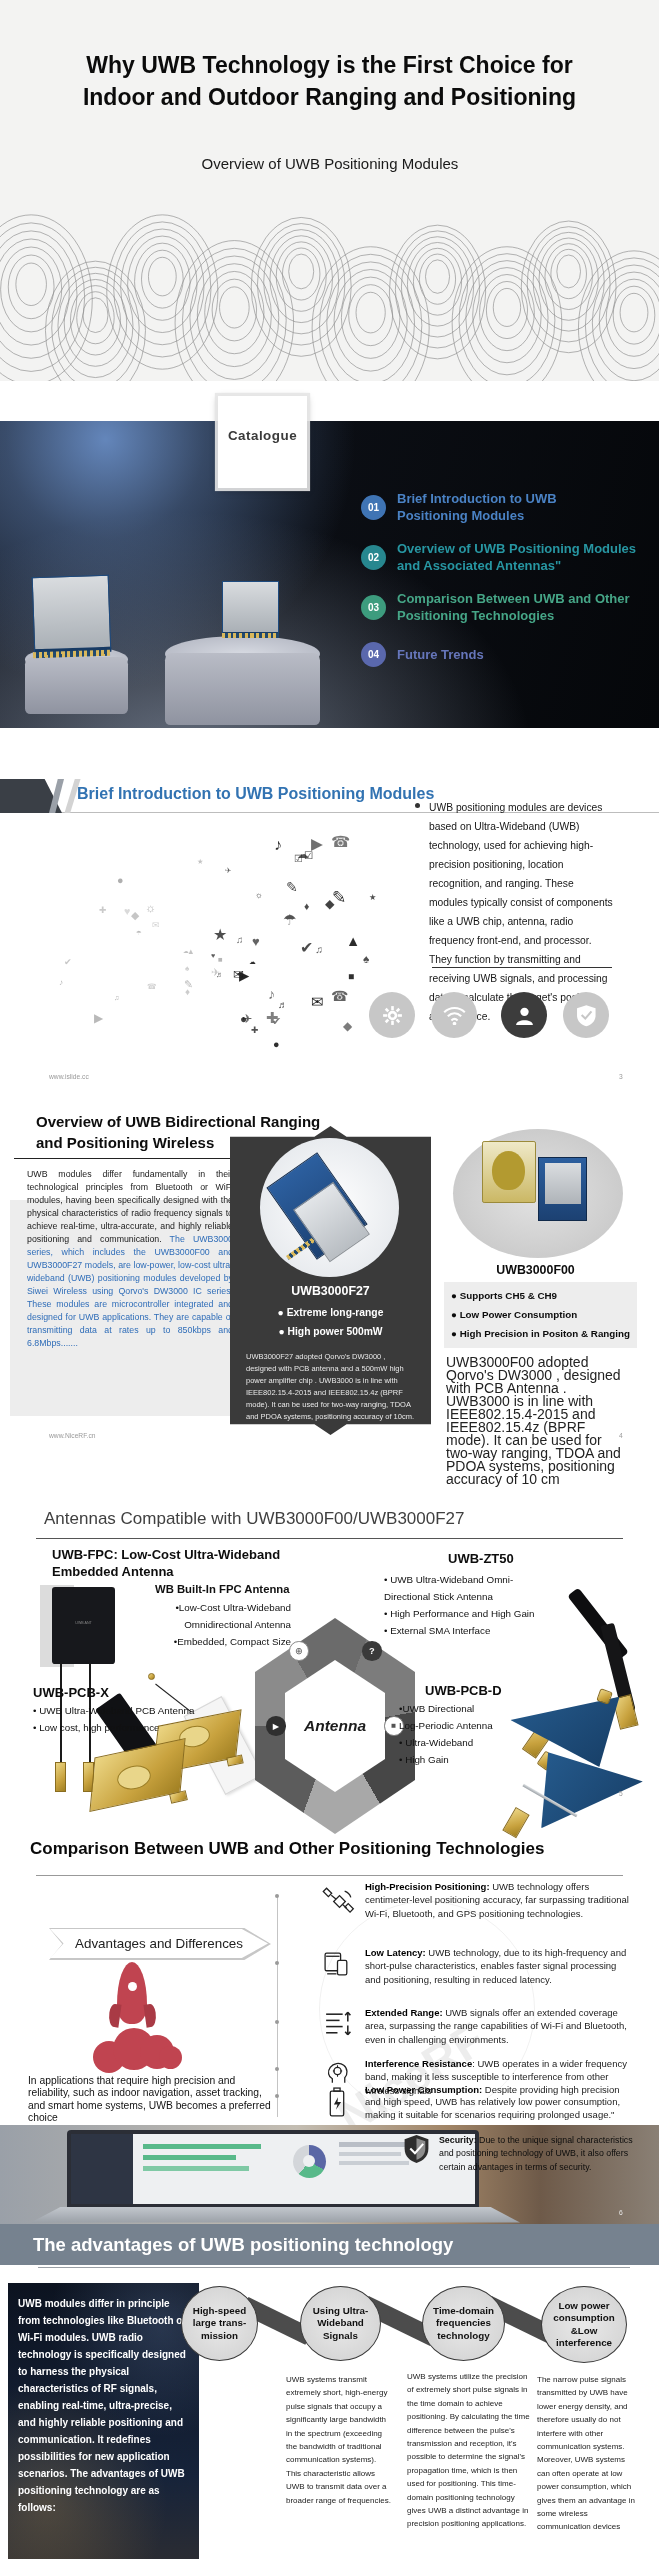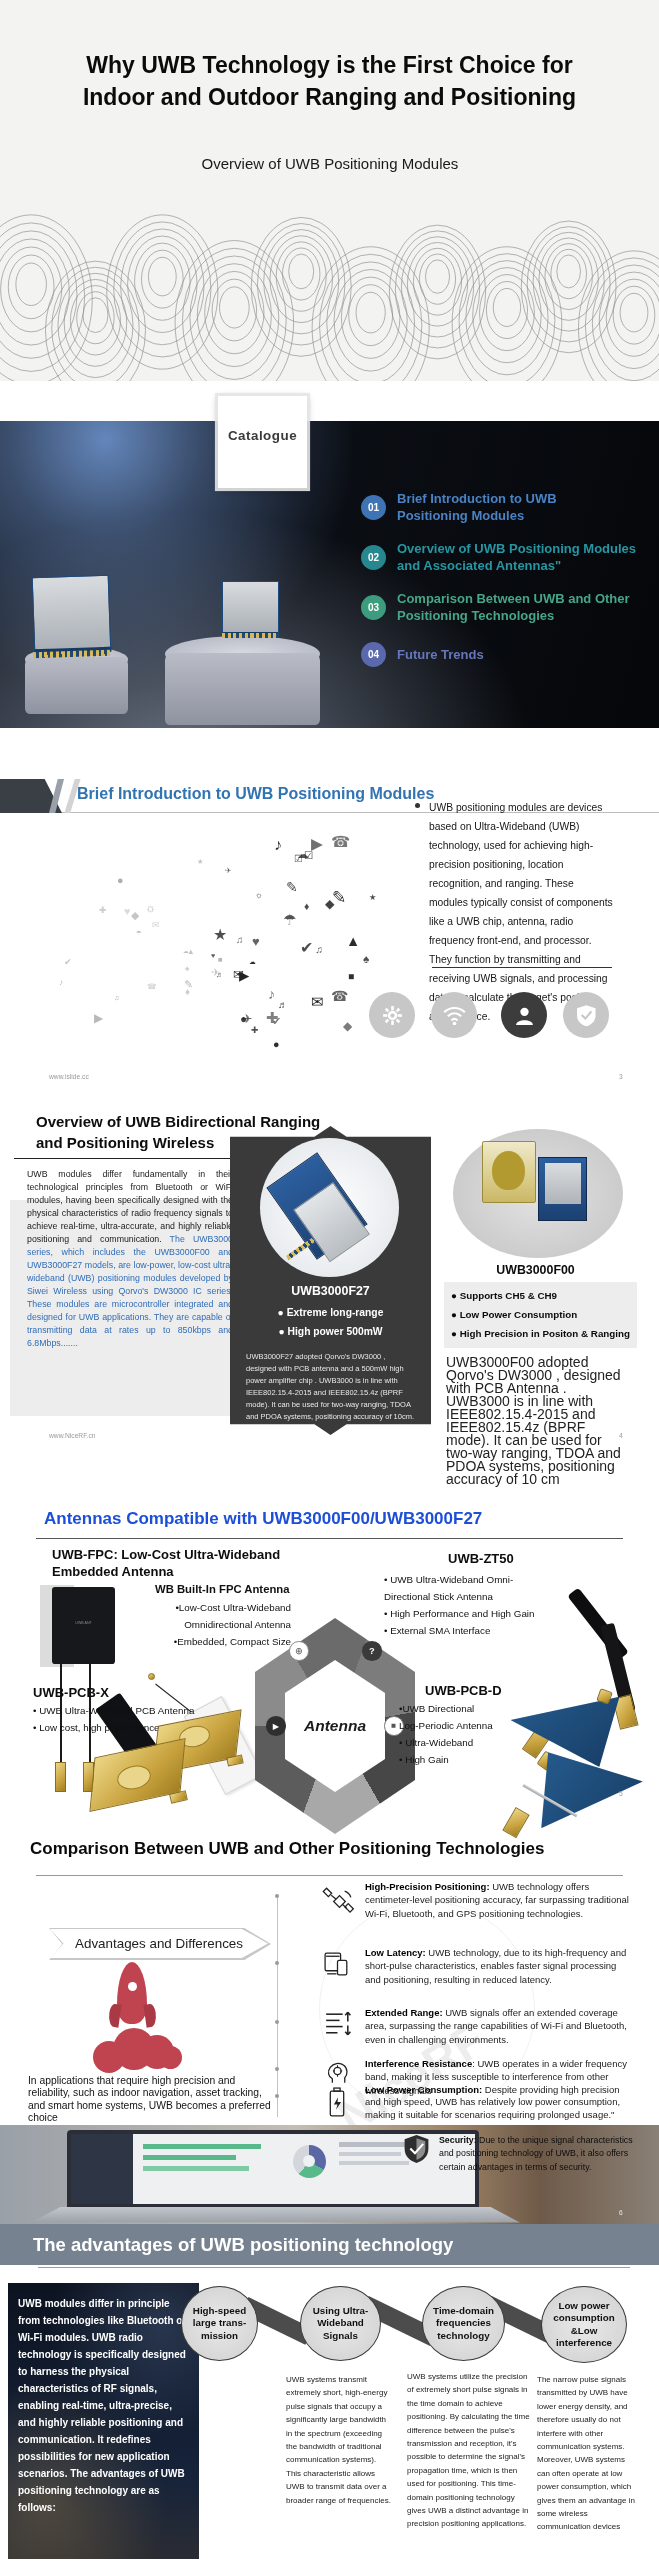--- a/index.html
+++ b/index.html
@@ -39,21 +39,21 @@
 .greypanel{background:#ededed}
 .ovleft{left:27px;top:1168px;width:206px;font-size:8.8px;line-height:13px;color:#1a1a1a;text-align:justify}
 .blue{color:#2f6db8}
 .ovcard{left:230px;top:1126px;width:201px;height:309px;background:#3a3a3a;clip-path:polygon(0 3.5%,42% 3.5%,50% 0,58% 3.5%,100% 3.5%,100% 96.5%,58% 96.5%,50% 100%,42% 96.5%,0 96.5%);z-index:3}
 .ovcircle{left:260px;top:1138px;width:139px;height:139px;border-radius:50%;background:radial-gradient(#ffffff,#dfe3e8);z-index:4}
 .ovtitle{z-index:4;color:#fff;font-size:12.4px;font-weight:bold;text-align:center}
 .ovbul{z-index:4;color:#fff;font-size:10.3px;font-weight:bold}
 .ovdesc{z-index:4;color:#e8e8e8;font-size:7.5px;line-height:12px}
 .f00ellipse{left:453px;top:1129px;width:170px;height:129px;border-radius:50%;background:radial-gradient(#e3e3e3,#c2c2c2)}
 
-.ant-head{left:44px;top:1509px;font-size:17px;font-weight:bold;color:#1d4ed8}
+.ant-head{left:44px;top:1509px;font-size:17px;font-weight:normal;color:#404040}
 .thinline{height:0.8px;background:#555}
 .sub24{font-size:13px;font-weight:bold;color:#0d0d0d;line-height:17px}
 .bullets{font-size:9.8px;line-height:17px;color:#111}
 .gold{background:linear-gradient(135deg,#ecd684,#c8a23e 60%,#a07f22);border:0.5px solid #8a6d20}
 .navy-tri{background:linear-gradient(135deg,#265c8f,#173e66)}
 
 .cmp-item{font-size:9.5px;line-height:13.4px;color:#1c1c1c;width:268px}
 .cmp-item b{color:#000}
 .chev{left:49px;top:1928px;width:222px;height:32px;background:#c7c7c7;clip-path:polygon(0 0,88% 0,100% 50%,88% 100%,0 100%,6% 50%)}
 .chev-in{left:50px;top:1929px;width:218px;height:29px;background:#fff;clip-path:polygon(0 0,88% 0,100% 50%,88% 100%,0 100%,6.2% 50%);display:flex;align-items:center;justify-content:center;font-size:13.4px;color:#222}

